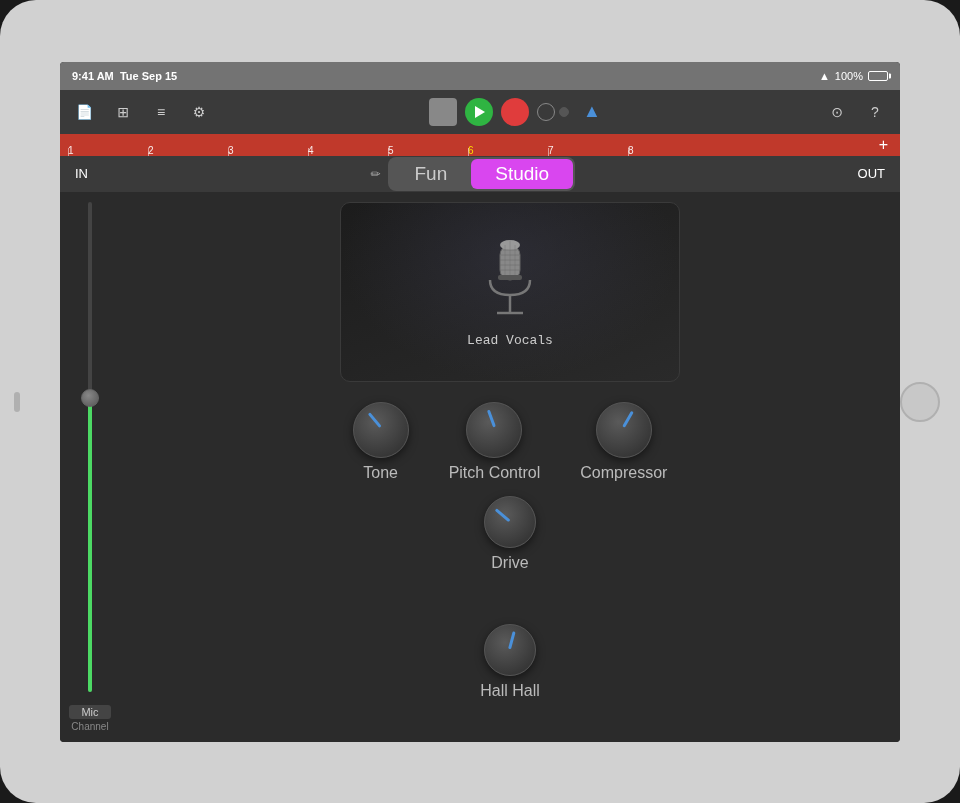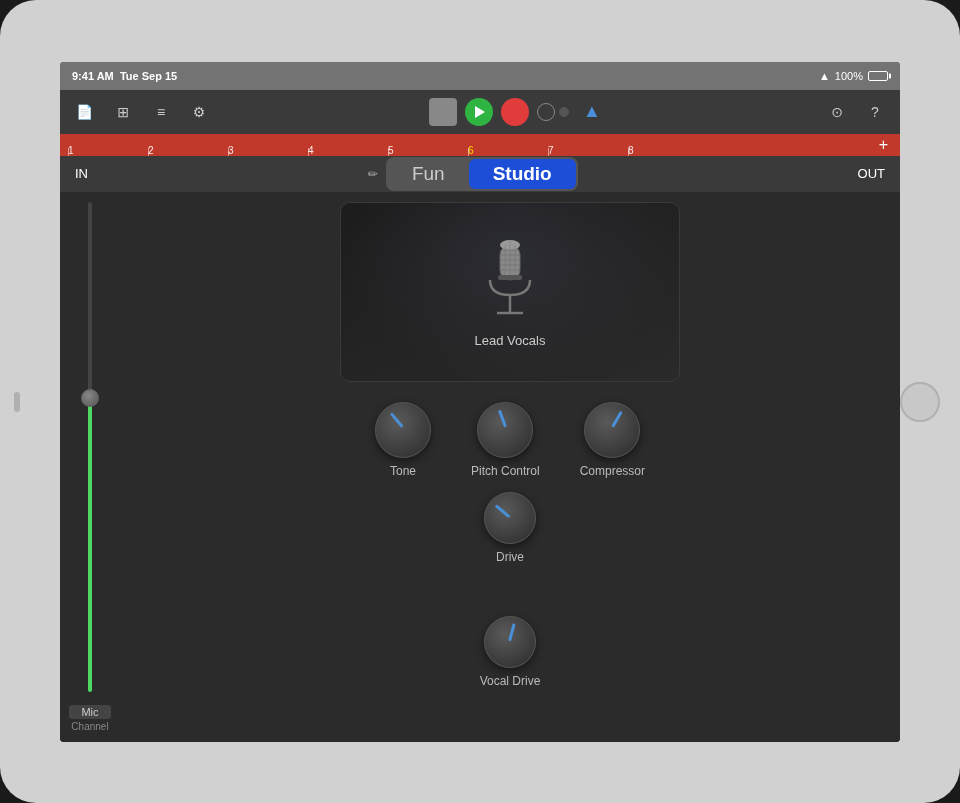--- a/index.html
+++ b/index.html
@@ -256,23 +256,22 @@
       padding: 2px;
     }
     .mode-tab {
       padding: 4px 24px;
       border-radius: 6px;
       font-size: 19px;
       color: #ccc;
       cursor: pointer;
     }
     .mode-tab.active {
-      background: #1d4ed8;
+      background: #d946ef;
       color: #fff;
-      font-weight: bold;
     }
     .in-label, .out-label {
       font-size: 13px;
       color: #ffffff;
       font-weight: 500;
     }
 
     
     .main-content {
       flex: 1;
@@ -373,20 +372,21 @@
       height: 90px;
       position: relative;
       z-index: 1;
     }
     .instrument-name {
       font-size: 13px;
       color: #ccc;
       margin-top: 8px;
       position: relative;
       z-index: 1;
+      font-family: Liberation Mono, monospace;
     }
 
     
     .knobs-row {
       display: flex;
       gap: 40px;
       margin-top: 20px;
       align-items: flex-end;
     }
     .knob-group {
@@ -410,21 +410,21 @@
       width: 3px;
       height: 18px;
       background: #4a90d9;
       border-radius: 2px;
       left: 50%;
       transform-origin: bottom center;
       top: 6px;
       margin-left: -1.5px;
     }
     .knob-label {
-      font-size: 12px;
+      font-size: 16px;
       color: #bbb;
       text-align: center;
     }
 
     
     .knobs-row2 {
       display: flex;
       gap: 52px;
       margin-top: 14px;
       flex-direction: column;
@@ -588,21 +588,21 @@
           <div class="knob-group">
             <div class="knob knob-small">
               <div class="knob-indicator" style="transform: rotate(-50deg); transform-origin: bottom center;"></div>
             </div>
             <div class="knob-label">Drive</div>
           </div>
           <div class="knob-group">
             <div class="knob knob-small">
               <div class="knob-indicator" style="transform: rotate(15deg); transform-origin: bottom center;"></div>
             </div>
-            <div class="knob-label">Vocal Drive</div>
+            <div class="knob-label">Hall Hall</div>
           </div>
         </div>
 
       </div>
 
 
     </div>
   </div>
 </div>
 

